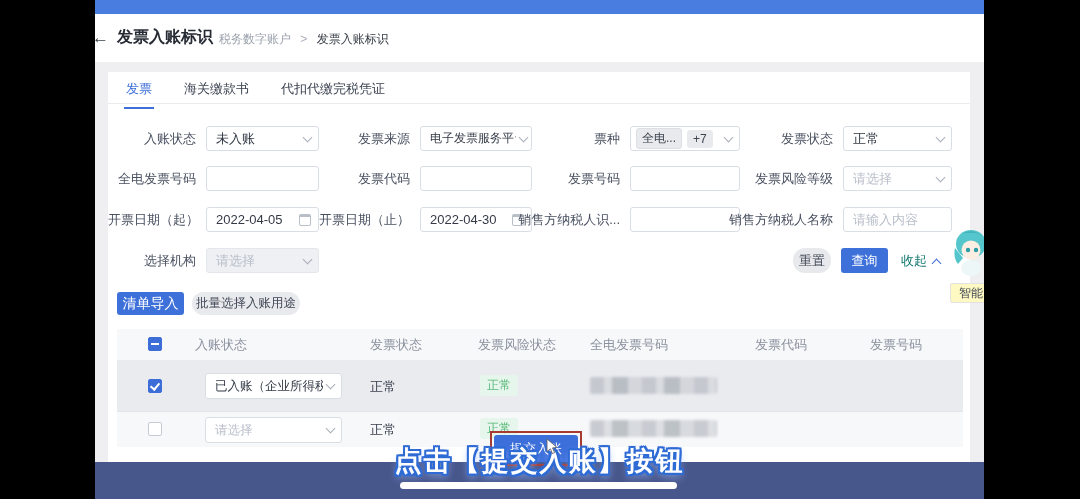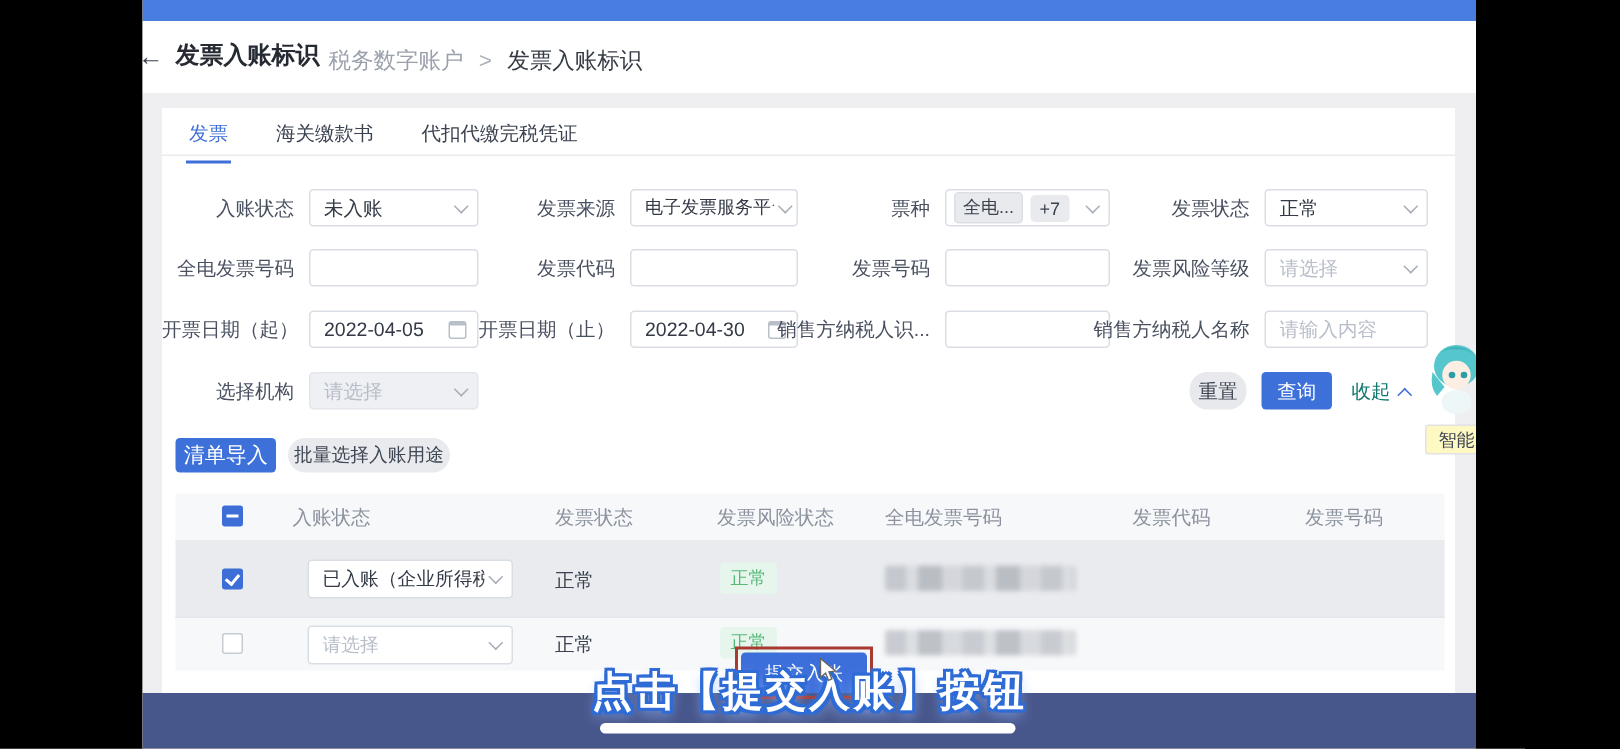--- a/index.html
+++ b/index.html
@@ -5,21 +5,21 @@
   * { margin:0; padding:0; box-sizing:border-box; }
   html,body { width:1080px; height:499px; background:#000; overflow:hidden;
     font-family:"Liberation Sans","DejaVu Sans",sans-serif; }
   .stage { position:absolute; left:95px; top:0; width:889px; height:499px;
     background:#fff; overflow:hidden; }
   .topbar { position:absolute; left:0; top:0; width:889px; height:14px; background:#4a7de0; }
   .header { position:absolute; left:0; top:14px; width:889px; height:48px; background:#fff; }
   .back { position:absolute; left:-3px; top:12px; width:22px; height:24px; font-size:17px;
     color:#3a404c; line-height:24px; }
   .title { position:absolute; left:22px; top:13px; font-size:16px; font-weight:bold; color:#262b33; }
-  .crumbs { position:absolute; left:124px; top:17px; font-size:15px; color:#9ba1ac; }
+  .crumbs { position:absolute; left:124px; top:17px; font-size:12px; color:#9ba1ac; }
   .crumbs .sep { margin:0 6px; color:#aab0ba; }
   .crumbs .cur { color:#353a44; }
   .page-bg { position:absolute; left:0; top:62px; width:889px; height:400px; background:#efeff1; }
   .panel { position:absolute; left:13px; top:72px; width:862px; height:390px; background:#fff; }
 
   .tabs { position:absolute; left:0; top:0; width:100%; height:32px; border-bottom:1px solid #e9ebef;
     display:flex; align-items:flex-start; padding-left:16px; }
   .tab { font-size:13px; color:#3b4250; margin-right:28px; padding:8px 2px 9px; cursor:pointer; }
   .tab.active { color:#3e6fd8; border-bottom:2px solid #3e6fd8; }
 

